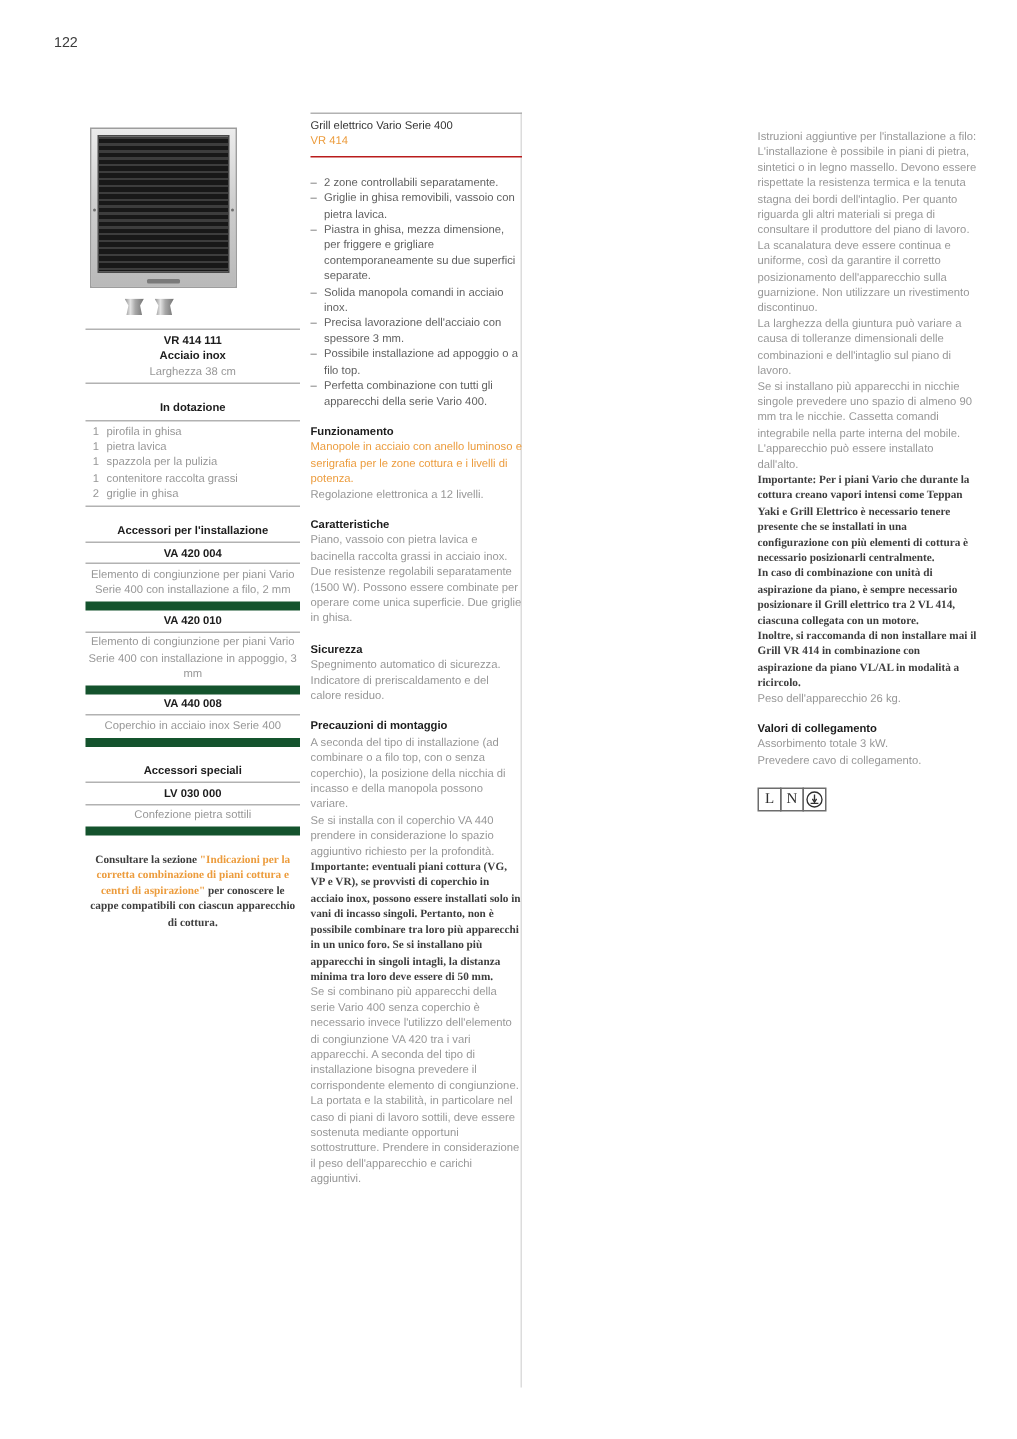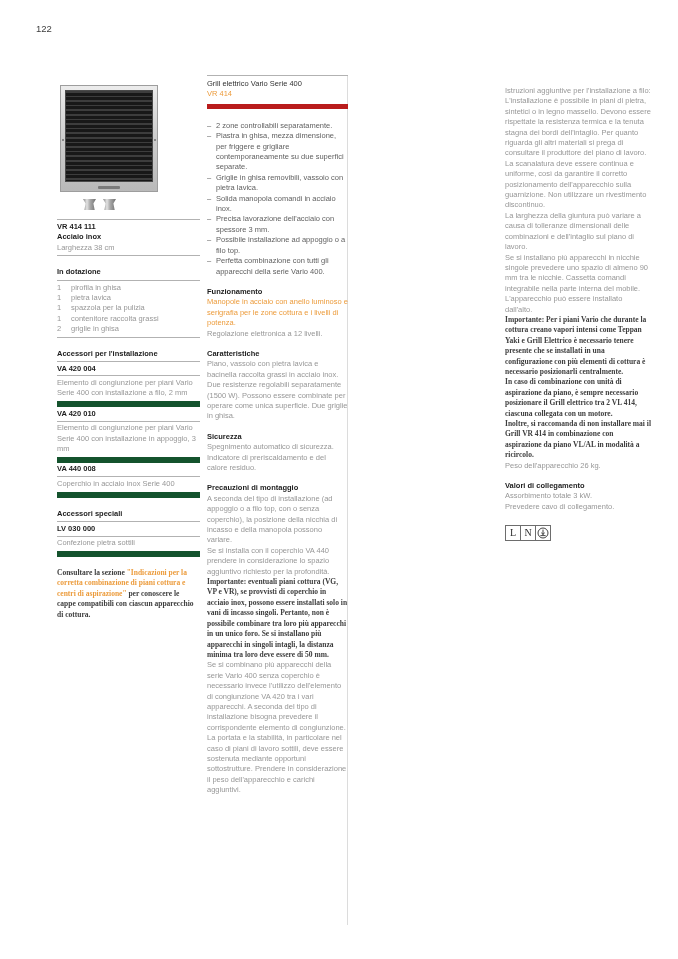--- a/index.html
+++ b/index.html
@@ -6,21 +6,21 @@
   html,body { margin:0; padding:0; background:#fff; }
   .page {
     position:relative; width:664px; height:959px; background:#ffffff;
     font-family:"Liberation Sans","DejaVu Sans",sans-serif;
     font-size:7.5px; line-height:10.4px; color:#979797; overflow:hidden;
   }
   p { margin:0; }
   .page-number { position:absolute; left:36px; top:24px; font-size:9.5px; color:#3c3c3c; }
 
   
-  .col-left  { position:absolute; left:57px;  top:85px; width:143px; }
+  .col-left  { position:absolute; left:57px;  top:85px; width:143px;text-align:center; }
   .col-mid   { position:absolute; left:207px; top:75px; width:141px; }
   .col-right { position:absolute; left:505px; top:86px; width:146px; }
   .divider   { position:absolute; left:347px; top:75px; width:1px; height:850px; background:#dcdcdc; }
 
   
   .h { font-weight:bold; color:#1c1c1c; }
   .b { font-weight:bold; color:#3e3e3e;font-family:Liberation Serif, serif; }
   .g { color:#979797; }
   .o { color:#EC9C3D; }
   .t1 { color:#333333; }
@@ -56,21 +56,21 @@
     clip-path:polygon(0% 0%, 100% 0%, 80% 42%, 90% 100%, 10% 100%, 20% 42%);
   }
 
   
   .li { display:flex; color:#979797; }
   .li .qty { width:14px; flex:none; }
   .acc-code { font-weight:bold; color:#1c1c1c; border-bottom:1px solid #b2b2b2; padding:1.5px 0; }
   .acc-desc { color:#979797; border-bottom:6px solid #14532d; padding:1.5px 0 2.5px; }
 
   
-  .mid-head { border-top:1px solid #b2b2b2; border-bottom:5px solid #b91c1c; padding:3px 0 4px; margin-bottom:12px; }
+  .mid-head { border-top:1px solid #b2b2b2; border-bottom:1px solid #b91c1c; padding:3px 0 4px; margin-bottom:12px; }
   .bullets { margin-bottom:10px; }
   .bullet { display:flex; color:#5f5f5f; }
   .bullet::before { content:"–"; width:9px; flex:none; color:#5f5f5f; }
   .mblock { margin-bottom:10px; }
 
   
   .vblock { margin-top:10px; }
   .conn { margin-top:13px; display:flex; }
   .cell {
     width:16px; height:16px; border:1px solid #6d6d6d; margin-left:-1px;
@@ -157,22 +157,22 @@
 
   <div class="col-mid">
 
     <div class="mid-head">
       <div class="t1">Grill elettrico Vario Serie 400</div>
       <div class="o">VR 414</div>
     </div>
 
     <div class="bullets">
       <div class="bullet">2 zone controllabili separatamente.</div>
+      <div class="bullet">Griglie in ghisa removibili, vassoio con pietra lavica.</div>
       <div class="bullet">Piastra in ghisa, mezza dimensione, per friggere e grigliare contemporaneamente su due superfici separate.</div>
-      <div class="bullet">Griglie in ghisa removibili, vassoio con pietra lavica.</div>
       <div class="bullet">Solida manopola comandi in acciaio inox.</div>
       <div class="bullet">Precisa lavorazione dell'acciaio con spessore 3 mm.</div>
       <div class="bullet">Possibile installazione ad appoggio o a filo top.</div>
       <div class="bullet">Perfetta combinazione con tutti gli apparecchi della serie Vario 400.</div>
     </div>
 
     <div class="mblock">
       <div class="h">Funzionamento</div>
       <p class="o">Manopole in acciaio con anello luminoso e serigrafia per le zone cottura e i livelli di potenza.</p>
       <p class="g">Regolazione elettronica a 12 livelli.</p>
@@ -183,21 +183,21 @@
       <p class="g">Piano, vassoio con pietra lavica e bacinella raccolta grassi in acciaio inox. Due resistenze regolabili separatamente (1500 W). Possono essere combinate per operare come unica superficie. Due griglie in ghisa.</p>
     </div>
 
     <div class="mblock">
       <div class="h">Sicurezza</div>
       <p class="g">Spegnimento automatico di sicurezza. Indicatore di preriscaldamento e del calore residuo.</p>
     </div>
 
     <div class="mblock">
       <div class="h">Precauzioni di montaggio</div>
-      <p class="g">A seconda del tipo di installazione (ad appoggio o a filo top, con o senza coperchio), la posizione della nicchia di incasso e della manopola possono variare.</p>
+      <p class="g">A seconda del tipo di installazione (ad combinare o a filo top, con o senza coperchio), la posizione della nicchia di incasso e della manopola possono variare.</p>
       <p class="g">Se si installa con il coperchio VA 440 prendere in considerazione lo spazio aggiuntivo richiesto per la profondità.</p>
       <p class="b">Importante: eventuali piani cottura (VG, VP e VR), se provvisti di coperchio in acciaio inox, possono essere installati solo in vani di incasso singoli. Pertanto, non è possibile combinare tra loro più apparecchi in un unico foro. Se si installano più apparecchi in singoli intagli, la distanza minima tra loro deve essere di 50 mm.</p>
       <p class="g">Se si combinano più apparecchi della serie Vario 400 senza coperchio è necessario invece l'utilizzo dell'elemento di congiunzione VA 420 tra i vari apparecchi. A seconda del tipo di installazione bisogna prevedere il corrispondente elemento di congiunzione.</p>
       <p class="g">La portata e la stabilità, in particolare nel caso di piani di lavoro sottili, deve essere sostenuta mediante opportuni sottostrutture. Prendere in considerazione il peso dell'apparecchio e carichi aggiuntivi.</p>
     </div>
   </div>
 
   <div class="col-right">
     <p class="g">Istruzioni aggiuntive per l'installazione a filo:</p>
     <p class="g">L'installazione è possibile in piani di pietra, sintetici o in legno massello. Devono essere rispettate la resistenza termica e la tenuta stagna dei bordi dell'intaglio. Per quanto riguarda gli altri materiali si prega di consultare il produttore del piano di lavoro.</p>

